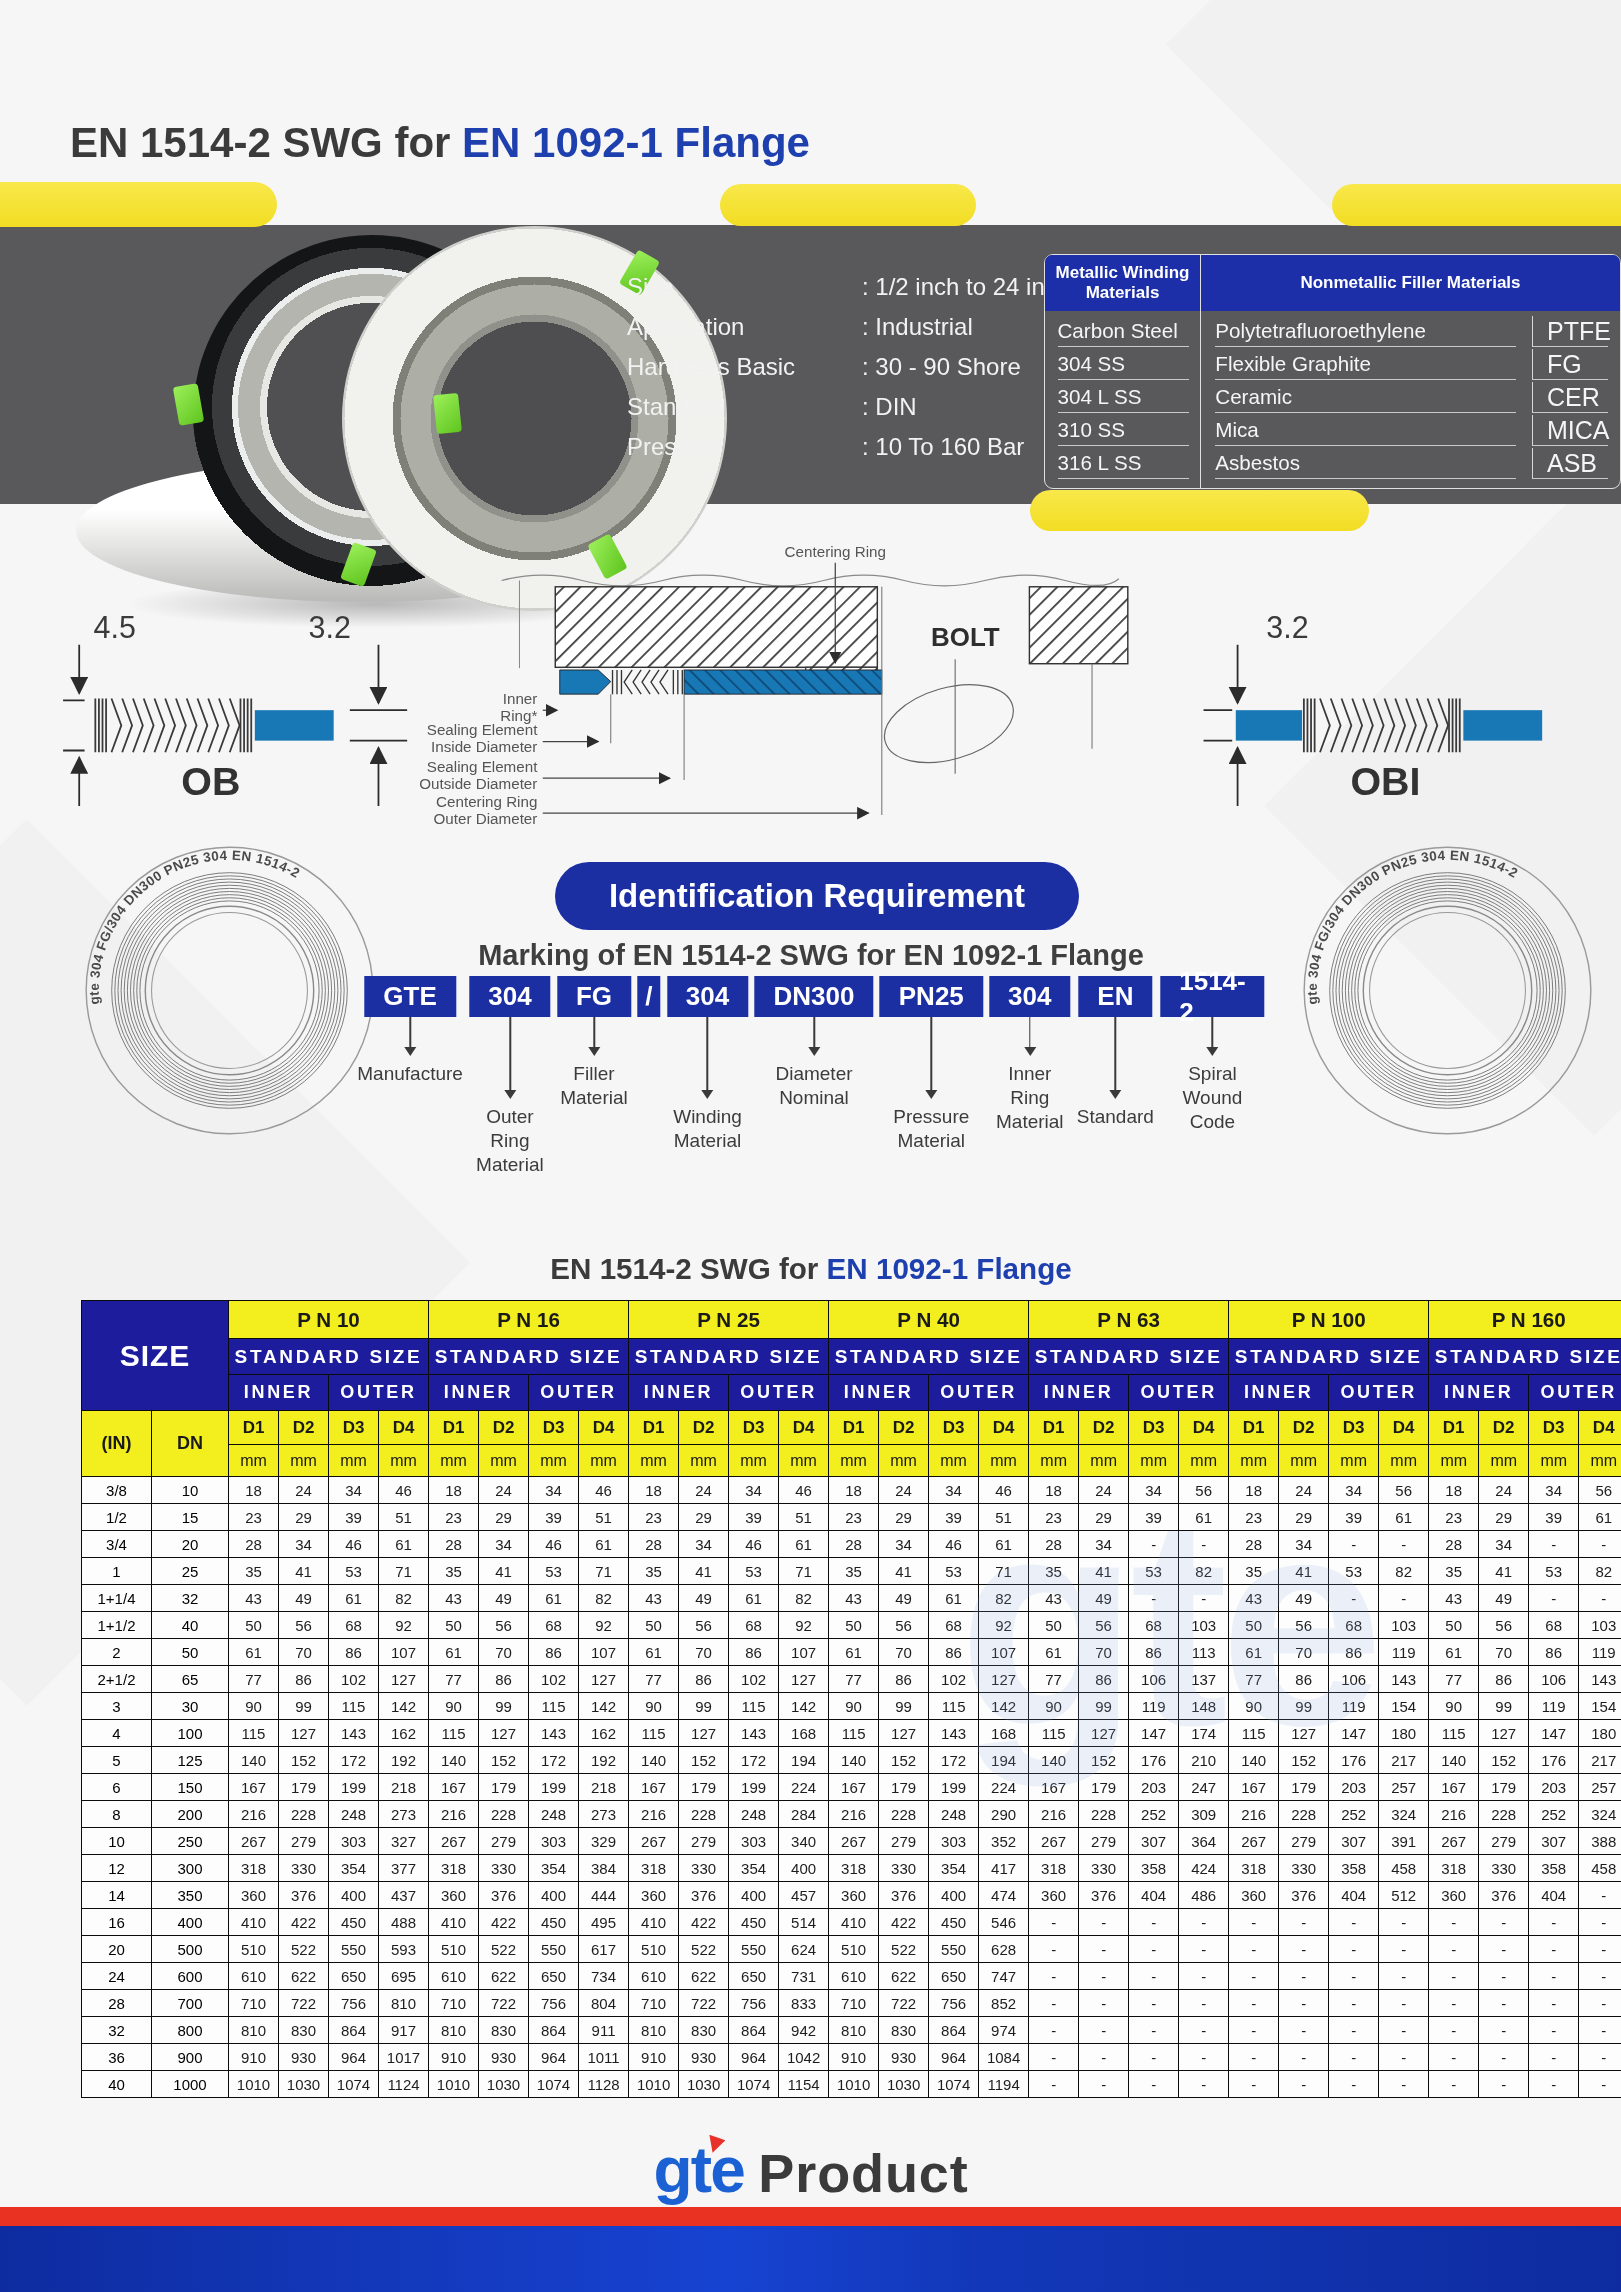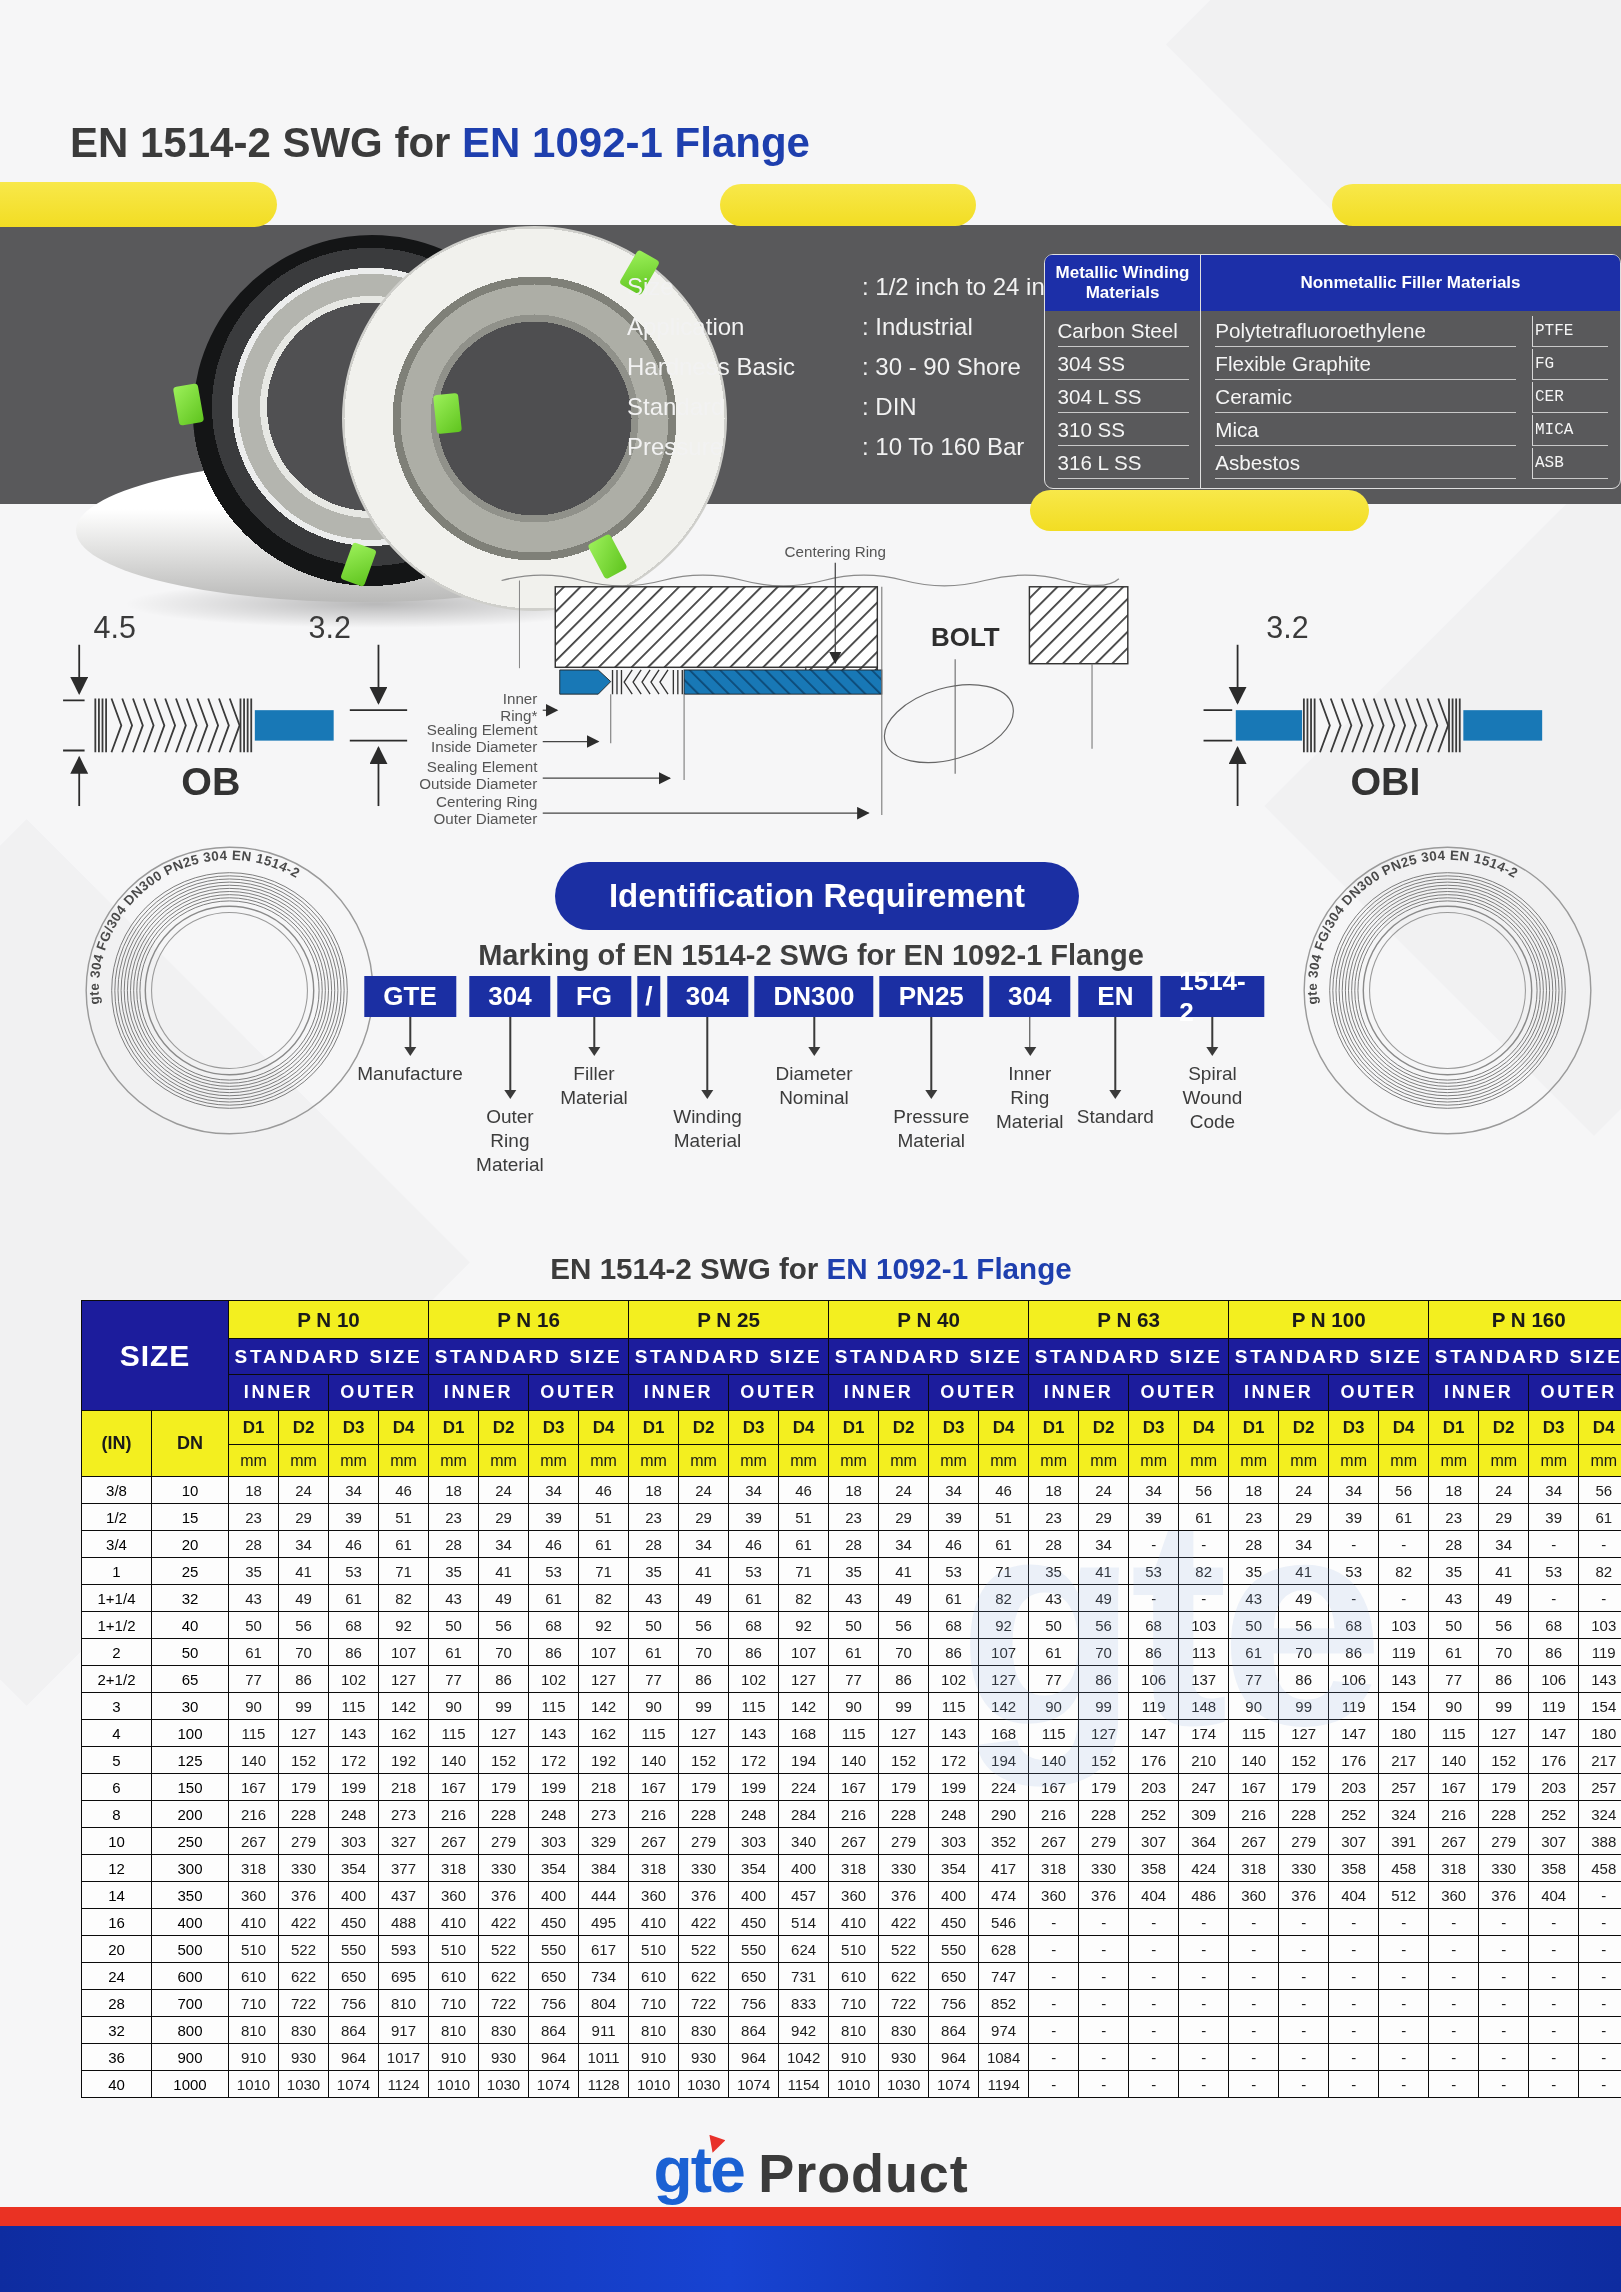--- a/index.html
+++ b/index.html
@@ -45,22 +45,22 @@
   .mat{position:absolute;left:1044px;top:254px;width:575px;z-index:4;border:1.8px solid #e0e0e0;
        border-radius:9px;display:grid;grid-template-columns:156px 1fr;color:#f5f5f5;}
   .mat-h{background:#1c2fa8;color:#fff;font-weight:bold;font-size:17px;text-align:center;
          display:flex;align-items:center;justify-content:center;height:56px;line-height:1.2;padding:0 5.4px;box-sizing:border-box;}
   .mat-h.mh-l{border-top-left-radius:7.2px;border-right:1.8px solid #e0e0e0;}
   .mat-h.mh-r{border-top-right-radius:7.2px;}
   .mat-body-l{border-right:1.8px solid #e0e0e0;padding:5.4px 10.7px 7.2px 12.5px;}
   .mat-item{font-size:20.6px;line-height:30px;border-bottom:0.9px solid #c9c9c9;margin-bottom:1.8px;}
   .mat-body-r{display:grid;grid-template-columns:1fr 88px;padding:5.4px 0 7.2px 0;}
   .mat-name{font-size:20.6px;line-height:30px;border-bottom:0.9px solid #c9c9c9;margin:0 16px 1.8px 14.3px;}
-  .mat-abbr{font-size:16px;line-height:30px;border-bottom:0.9px solid #c9c9c9;border-left:1.8px solid #d7d7d7;
-            padding-left:2px;margin:0 12.5px 1.8px 0;font-family:Liberation Mono, monospace;}
+  .mat-abbr{font-size:25px;line-height:30px;border-bottom:0.9px solid #c9c9c9;border-left:1.8px solid #d7d7d7;
+            padding-left:14px;margin:0 12.5px 1.8px 0;}
 
   
   .dia{position:absolute;z-index:4;}
   svg text{font-family:"Liberation Sans",sans-serif;}
 
   
   .id-pill{position:absolute;left:555px;top:862px;width:524px;height:68px;border-radius:34px;
            background:#1b2fa3;color:#fff;font-size:33px;font-weight:bold;display:flex;
            align-items:center;justify-content:center;z-index:5;}
   .marking-title{position:absolute;left:0;top:939px;width:1622px;text-align:center;

